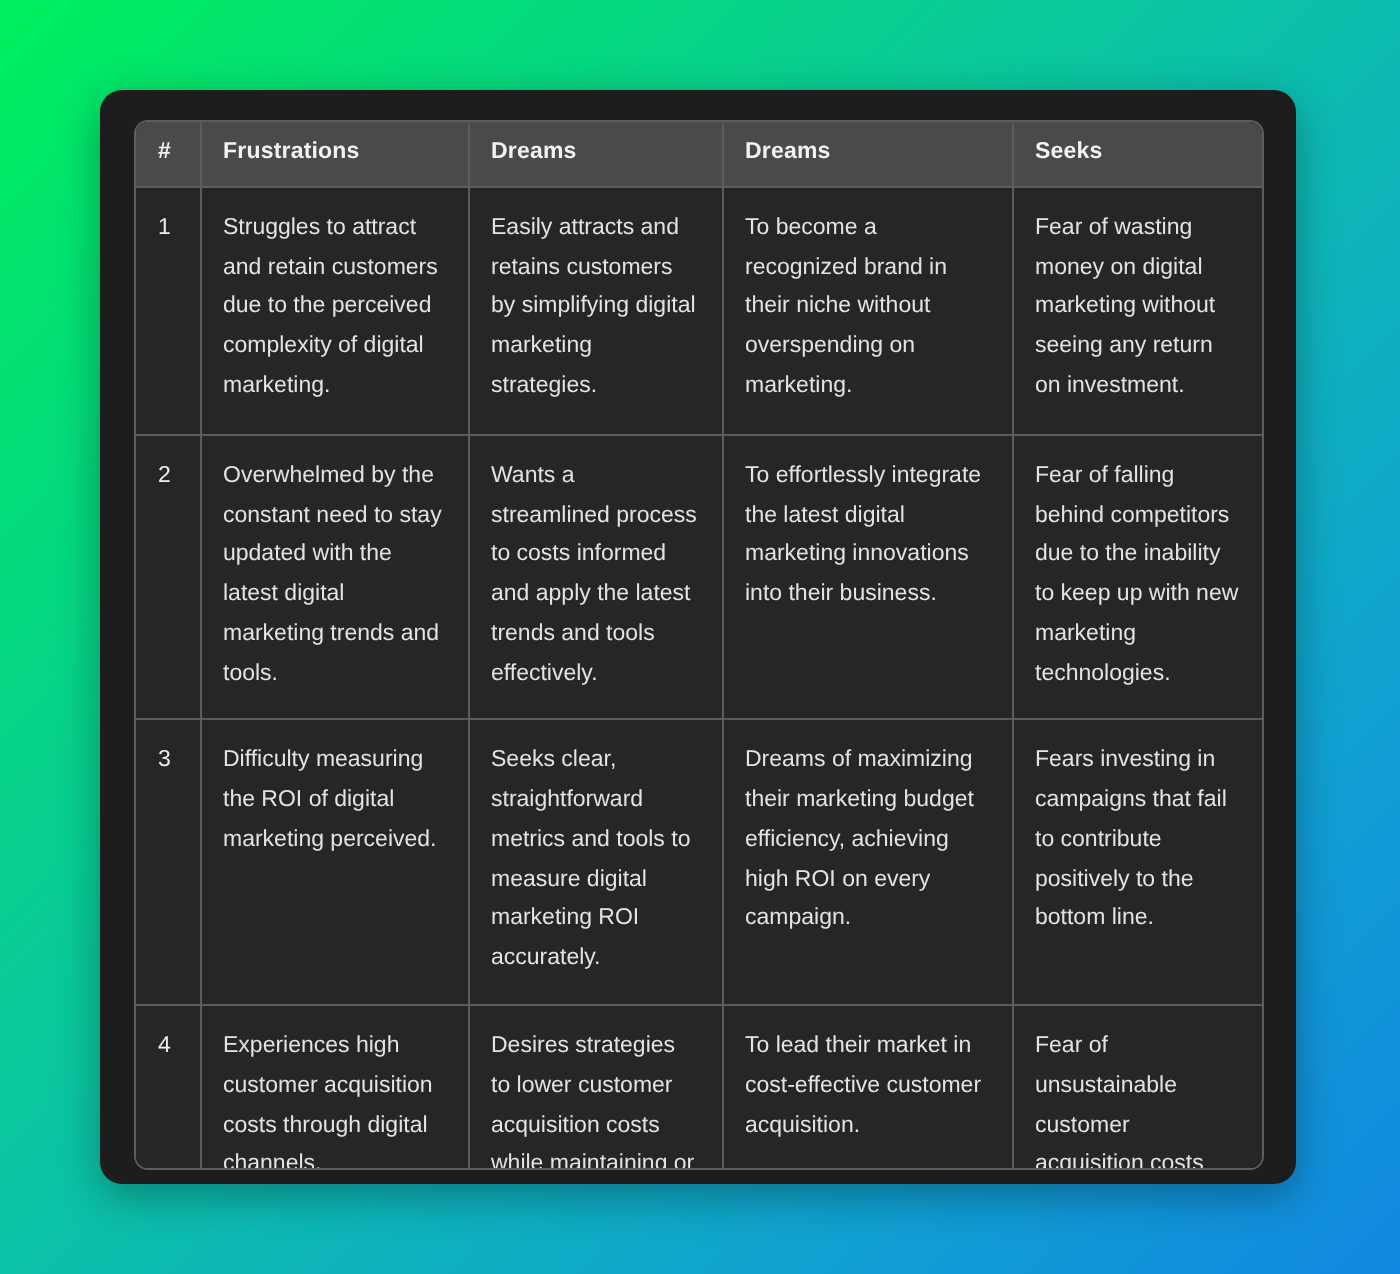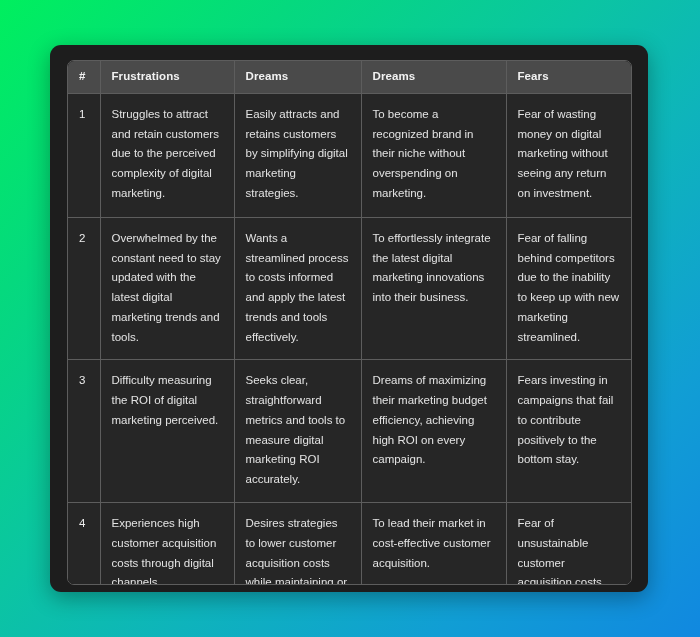--- a/index.html
+++ b/index.html
@@ -125,48 +125,48 @@
           <col class="col-dreams">
           <col class="col-fears">
         </colgroup>
 
         <thead>
           <tr>
             <th class="idx">#</th>
             <th>Frustrations</th>
             <th>Dreams</th>
             <th>Dreams</th>
-            <th>Fears</th>
+            <th>Seeks</th>
           </tr>
         </thead>
 
         <tbody>
 
           <tr class="r1">
             <td class="idx">1</td>
             <td>Struggles to attract and retain customers due to the perceived complexity of digital marketing.</td>
             <td>Easily attracts and retains customers by simplifying digital marketing strategies.</td>
             <td>To become a recognized brand in their niche without overspending on marketing.</td>
             <td>Fear of wasting money on digital marketing without seeing any return on investment.</td>
           </tr>
 
           <tr class="r2">
             <td class="idx">2</td>
             <td>Overwhelmed by the constant need to stay updated with the latest digital marketing trends and tools.</td>
             <td>Wants a streamlined process to costs informed and apply the latest trends and tools effectively.</td>
             <td>To effortlessly integrate the latest digital marketing innovations into their business.</td>
-            <td>Fear of falling behind competitors due to the inability to keep up with new marketing streamlined.</td>
+            <td>Fear of falling behind competitors due to the inability to keep up with new marketing technologies.</td>
           </tr>
 
           <tr class="r3">
             <td class="idx">3</td>
             <td>Difficulty measuring the ROI of digital marketing perceived.</td>
             <td>Seeks clear, straightforward metrics and tools to measure digital marketing ROI accurately.</td>
             <td>Dreams of maximizing their marketing budget efficiency, achieving high ROI on every campaign.</td>
-            <td>Fears investing in campaigns that fail to contribute positively to the bottom stay.</td>
+            <td>Fears investing in campaigns that fail to contribute positively to the bottom line.</td>
           </tr>
 
           <tr class="r4">
             <td class="idx">4</td>
             <td>Experiences high customer acquisition costs through digital channels.</td>
             <td>Desires strategies to lower customer acquisition costs while maintaining or increasing quality leads.</td>
             <td>To lead their market in cost-effective customer acquisition.</td>
             <td>Fear of unsustainable customer acquisition costs eroding profit margins.</td>
           </tr>
 

